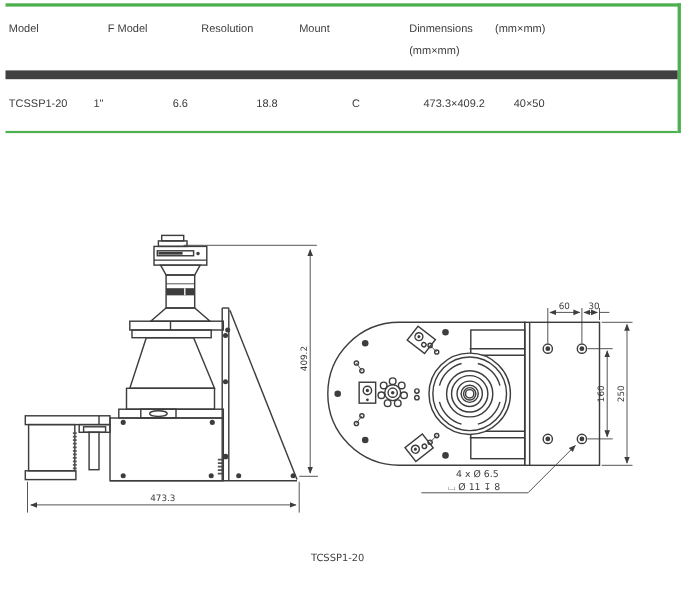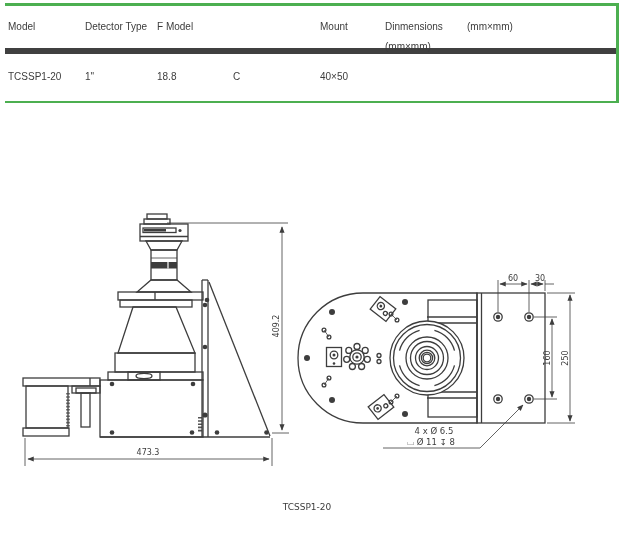--- a/index.html
+++ b/index.html
@@ -9,21 +9,21 @@
   }
   .spec-table{
     position:absolute;top:3px;left:5px;width:614px;box-sizing:border-box;
     border-top:3px solid #4caf50;border-right:3px solid #4caf50;
   }
   .thead,.trow{
     display:grid;
     grid-template-columns:77px 72px 76px 87px 65px 82px 1fr;
     box-sizing:border-box;padding-left:3px;font-size:10px;
   }
-  .thead{height:48px;padding-top:11px;border-bottom:6px solid #404040;}
+  .thead{height:66px;padding-top:11px;border-bottom:8px solid #404040;gap:13px;}
   .hcell div{line-height:20px;white-space:nowrap;}
   .trow{height:49px;padding-top:17px;border-bottom:2px solid #4caf50;}
   .tcell{white-space:nowrap;}
   svg{position:absolute;left:0;top:130px;}
   svg text{font-family:"DejaVu Sans","Liberation Sans",sans-serif;fill:#3c3c3c;}
   .ln{stroke:#3d3d3d;stroke-width:1.3;fill:none;}
   .lnf{stroke:#3d3d3d;stroke-width:1.3;fill:#ffffff;}
   .thin{stroke:#3d3d3d;stroke-width:0.8;fill:none;}
   .dot{fill:#3d3d3d;stroke:none;}
   .dim{font-size:8px;}
@@ -33,45 +33,44 @@
 </head>
 <body>
 
 <div class="spec-table">
   <div class="thead">
     <div class="hcell">
       <div>Model</div>
         <div></div>
     </div>
     <div class="hcell">
-      <div>Detector Type</div>
-        <div></div>
-    </div>
-    <div class="hcell">
         <div>F Model</div>
     </div>
     <div class="hcell">
+      <div>Resolution</div>
     </div>
     <div class="hcell">
       <div>Mount</div>
         <div></div>
     </div>
     <div class="hcell">
       <div>Dinmensions</div>
         <div>(mm×mm)</div>
     </div>
     <div class="hcell">
         <div>(mm×mm)</div>
     </div>
   </div>
   <div class="trow">
     <div class="tcell">TCSSP1-20</div>
     <div class="tcell">1"</div>
+    <div class="tcell">6.6</div>
     <div class="tcell">18.8</div>
     <div class="tcell">C</div>
+    <div class="tcell">473.3×409.2</div>
     <div class="tcell">40×50</div>
   </div>
 </div>
 
 <svg width="629" height="390" viewBox="0 130 629 390">
   <defs>
     <marker id="arr" viewBox="0 0 10 10" refX="9" refY="5" markerWidth="8" markerHeight="8" orient="auto-start-reverse">
       <path d="M0,1 L10,5 L0,9 z" fill="#3d3d3d"></path>
     </marker>
   </defs>

